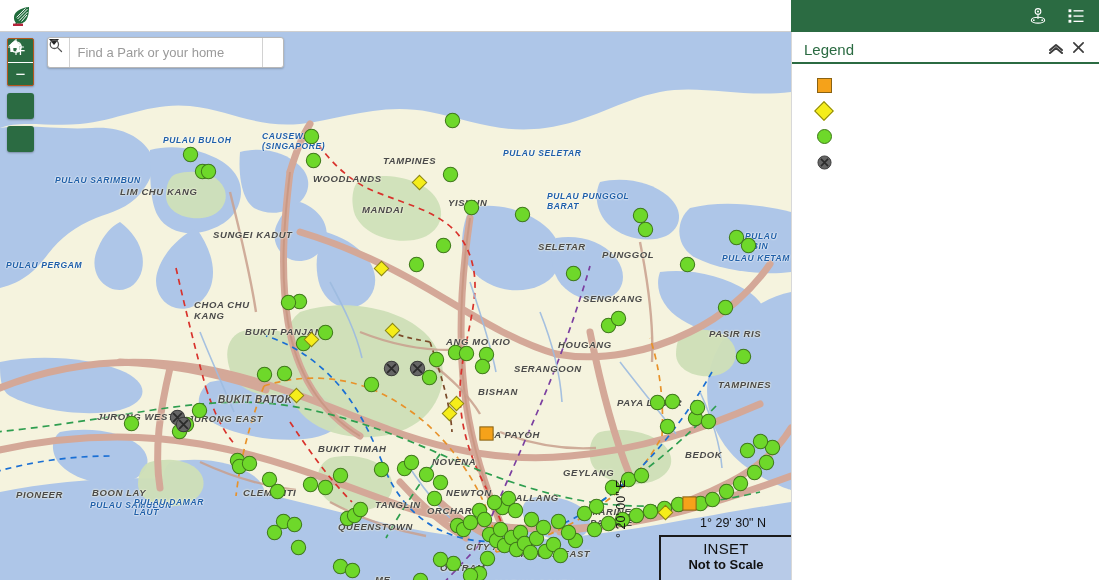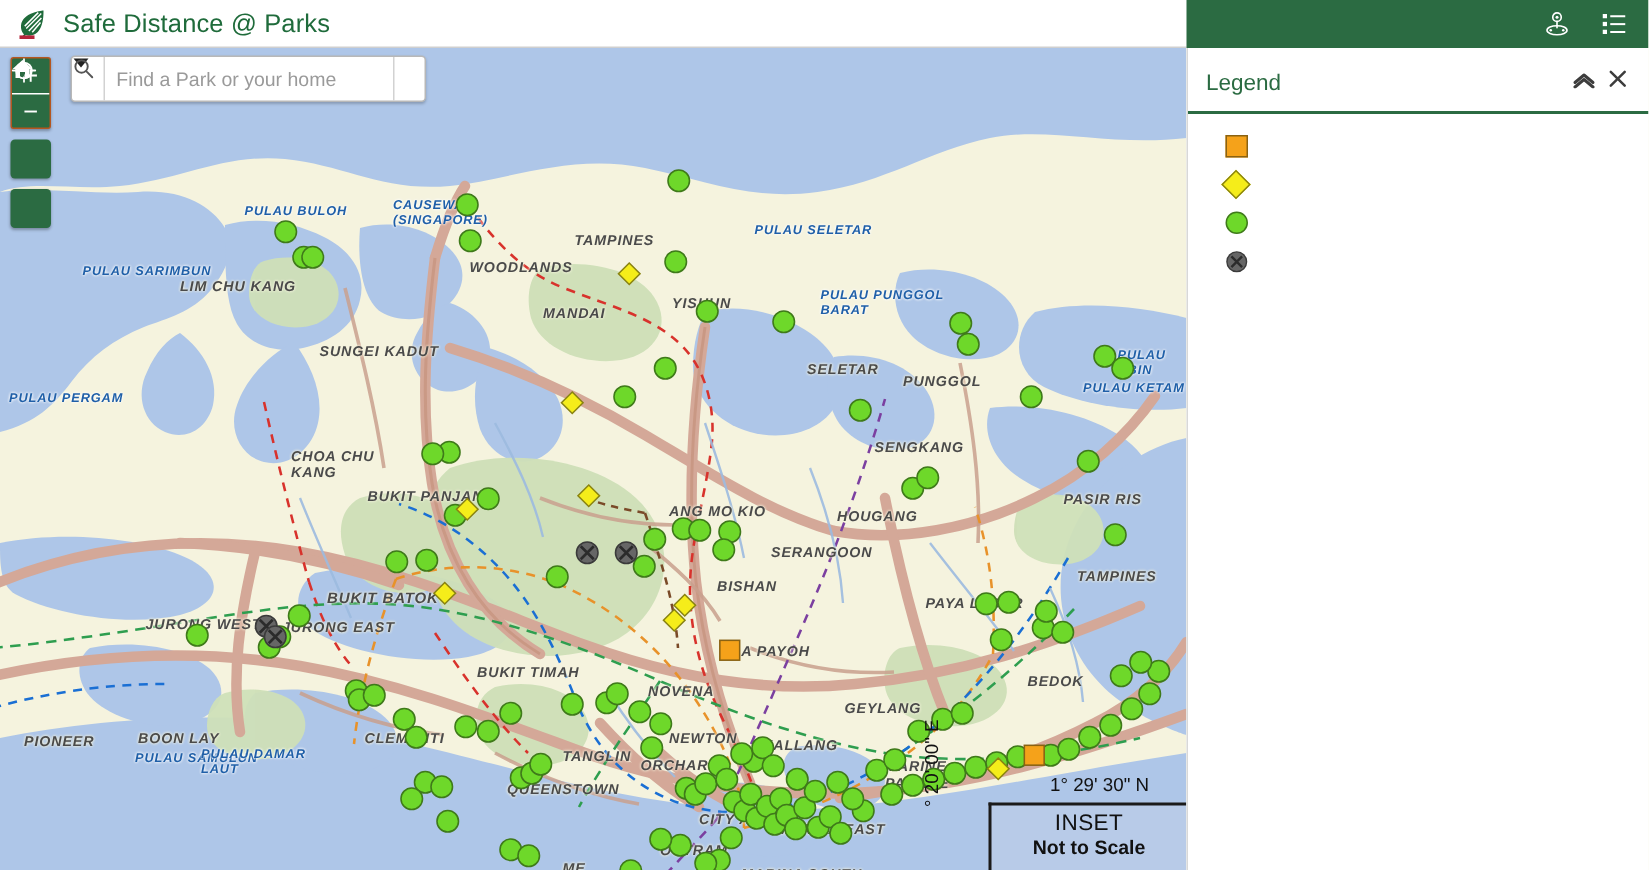--- a/index.html
+++ b/index.html
@@ -96,21 +96,21 @@
 
   
   .legend {
     position: absolute; top: 32px; left: 791px;
     width: 308px; height: 548px;
     background: #fff;
     border-left: 1px solid #d8d8d8;
     z-index: 35;
   }
   .legend-head {
-    height: 44px; display: flex; align-items: center;
+    height: 32px; display: flex; align-items: center;
     border-bottom: 2px solid #2b6b42;
     padding: 4px 10px 0 12px;
   }
   .legend-title { font-size: 15px; color: #2b6b42; flex: 1; }
   .legend-act {
     width: 22px; height: 22px; display: flex; align-items: center; justify-content: center;
     cursor: pointer; color: #555;
   }
   .legend-body { padding: 14px 14px 0 14px; }
   .legend-group-title {
@@ -163,21 +163,20 @@
         <path d="M19 2 C19 2 5 3 4 12 C3.6 15.5 6 18 6 18 L4 20 L5.6 20 L7.2 18.4 C7.2 18.4 11 20 15 16.5 C19.5 12.5 19 2 19 2 Z" fill="#1f6b3b"></path>
         <g stroke="#ffffff" stroke-width="1" fill="none">
           <path d="M17.5 4 L7.5 14"></path>
           <path d="M17.6 7 L9.2 15.6"></path>
           <path d="M17 10 L11.5 16.5"></path>
           <path d="M15.5 3.4 L6.5 12.4"></path>
         </g>
         <rect x="3" y="18.6" width="10" height="2.4" fill="#b4243a"></rect>
       </svg>
     </div>
-    <div class="app-title">Safe Distance @ Parks</div>
   </div>
 
   <div class="header-right">
     <div class="hdr-icon">
       <svg width="20" height="20" viewBox="0 0 24 24" fill="none" stroke="#ffffff" stroke-width="1.3">
         <ellipse cx="12" cy="17" rx="8" ry="3.6"></ellipse>
         <circle cx="12" cy="6.5" r="3.4"></circle>
         <circle cx="12" cy="6.5" r="1.2" fill="#ffffff" stroke="none"></circle>
         <path d="M12 10 L12 15" stroke-linecap="round"></path>
         <circle cx="7" cy="17" r="1" fill="#ffffff" stroke="none"></circle>

